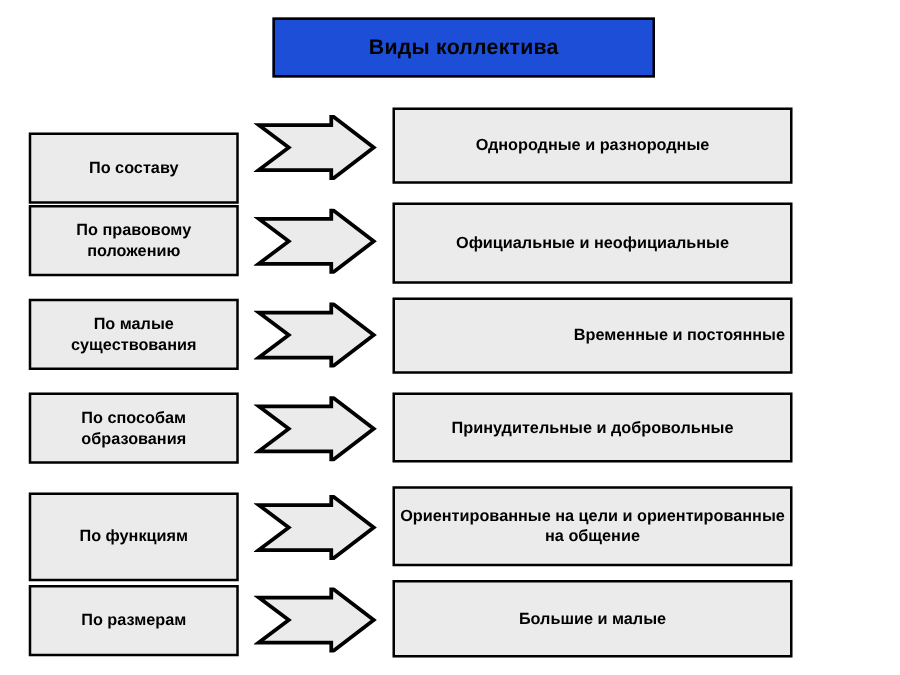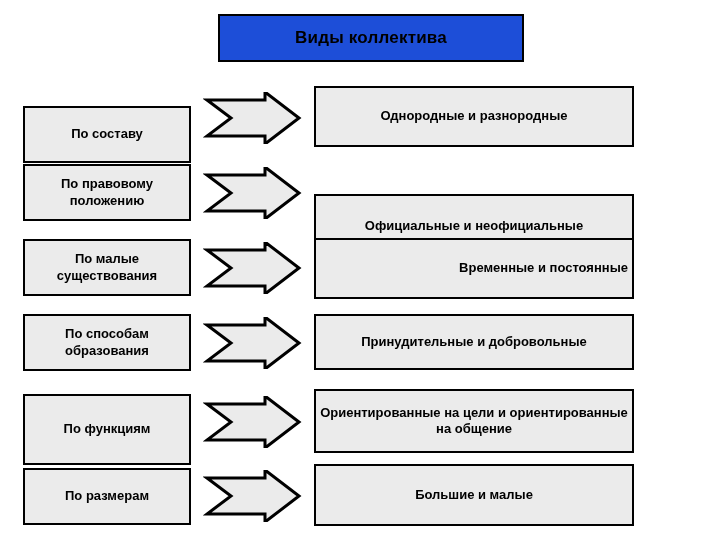--- a/index.html
+++ b/index.html
@@ -95,21 +95,21 @@
   </div>
 
   <div class="node left" style="top:164px;height:57px;">
     <span class="node-text">По правовому положению</span>
   </div>
   <div class="arrow" style="top:167px;">
     <svg viewBox="0 0 100 52" preserveAspectRatio="none">
       <polygon points="4,8 28,26 4,44 62,44 62,52 96,26 62,0 62,8" fill="#ebebeb" stroke="#000000" stroke-width="3" stroke-linejoin="miter"></polygon>
     </svg>
   </div>
-  <div class="node right" style="top:162px;height:65px;margin-top:32px;">
+  <div class="node right" style="top:162px;height:65px;">
     <span class="node-text">Официальные и неофициальные</span>
   </div>
 
   <div class="node left" style="top:239px;height:57px;">
     <span class="node-text">По малые существования</span>
   </div>
   <div class="arrow" style="top:242px;">
     <svg viewBox="0 0 100 52" preserveAspectRatio="none">
       <polygon points="4,8 28,26 4,44 62,44 62,52 96,26 62,0 62,8" fill="#ebebeb" stroke="#000000" stroke-width="3" stroke-linejoin="miter"></polygon>
     </svg>

